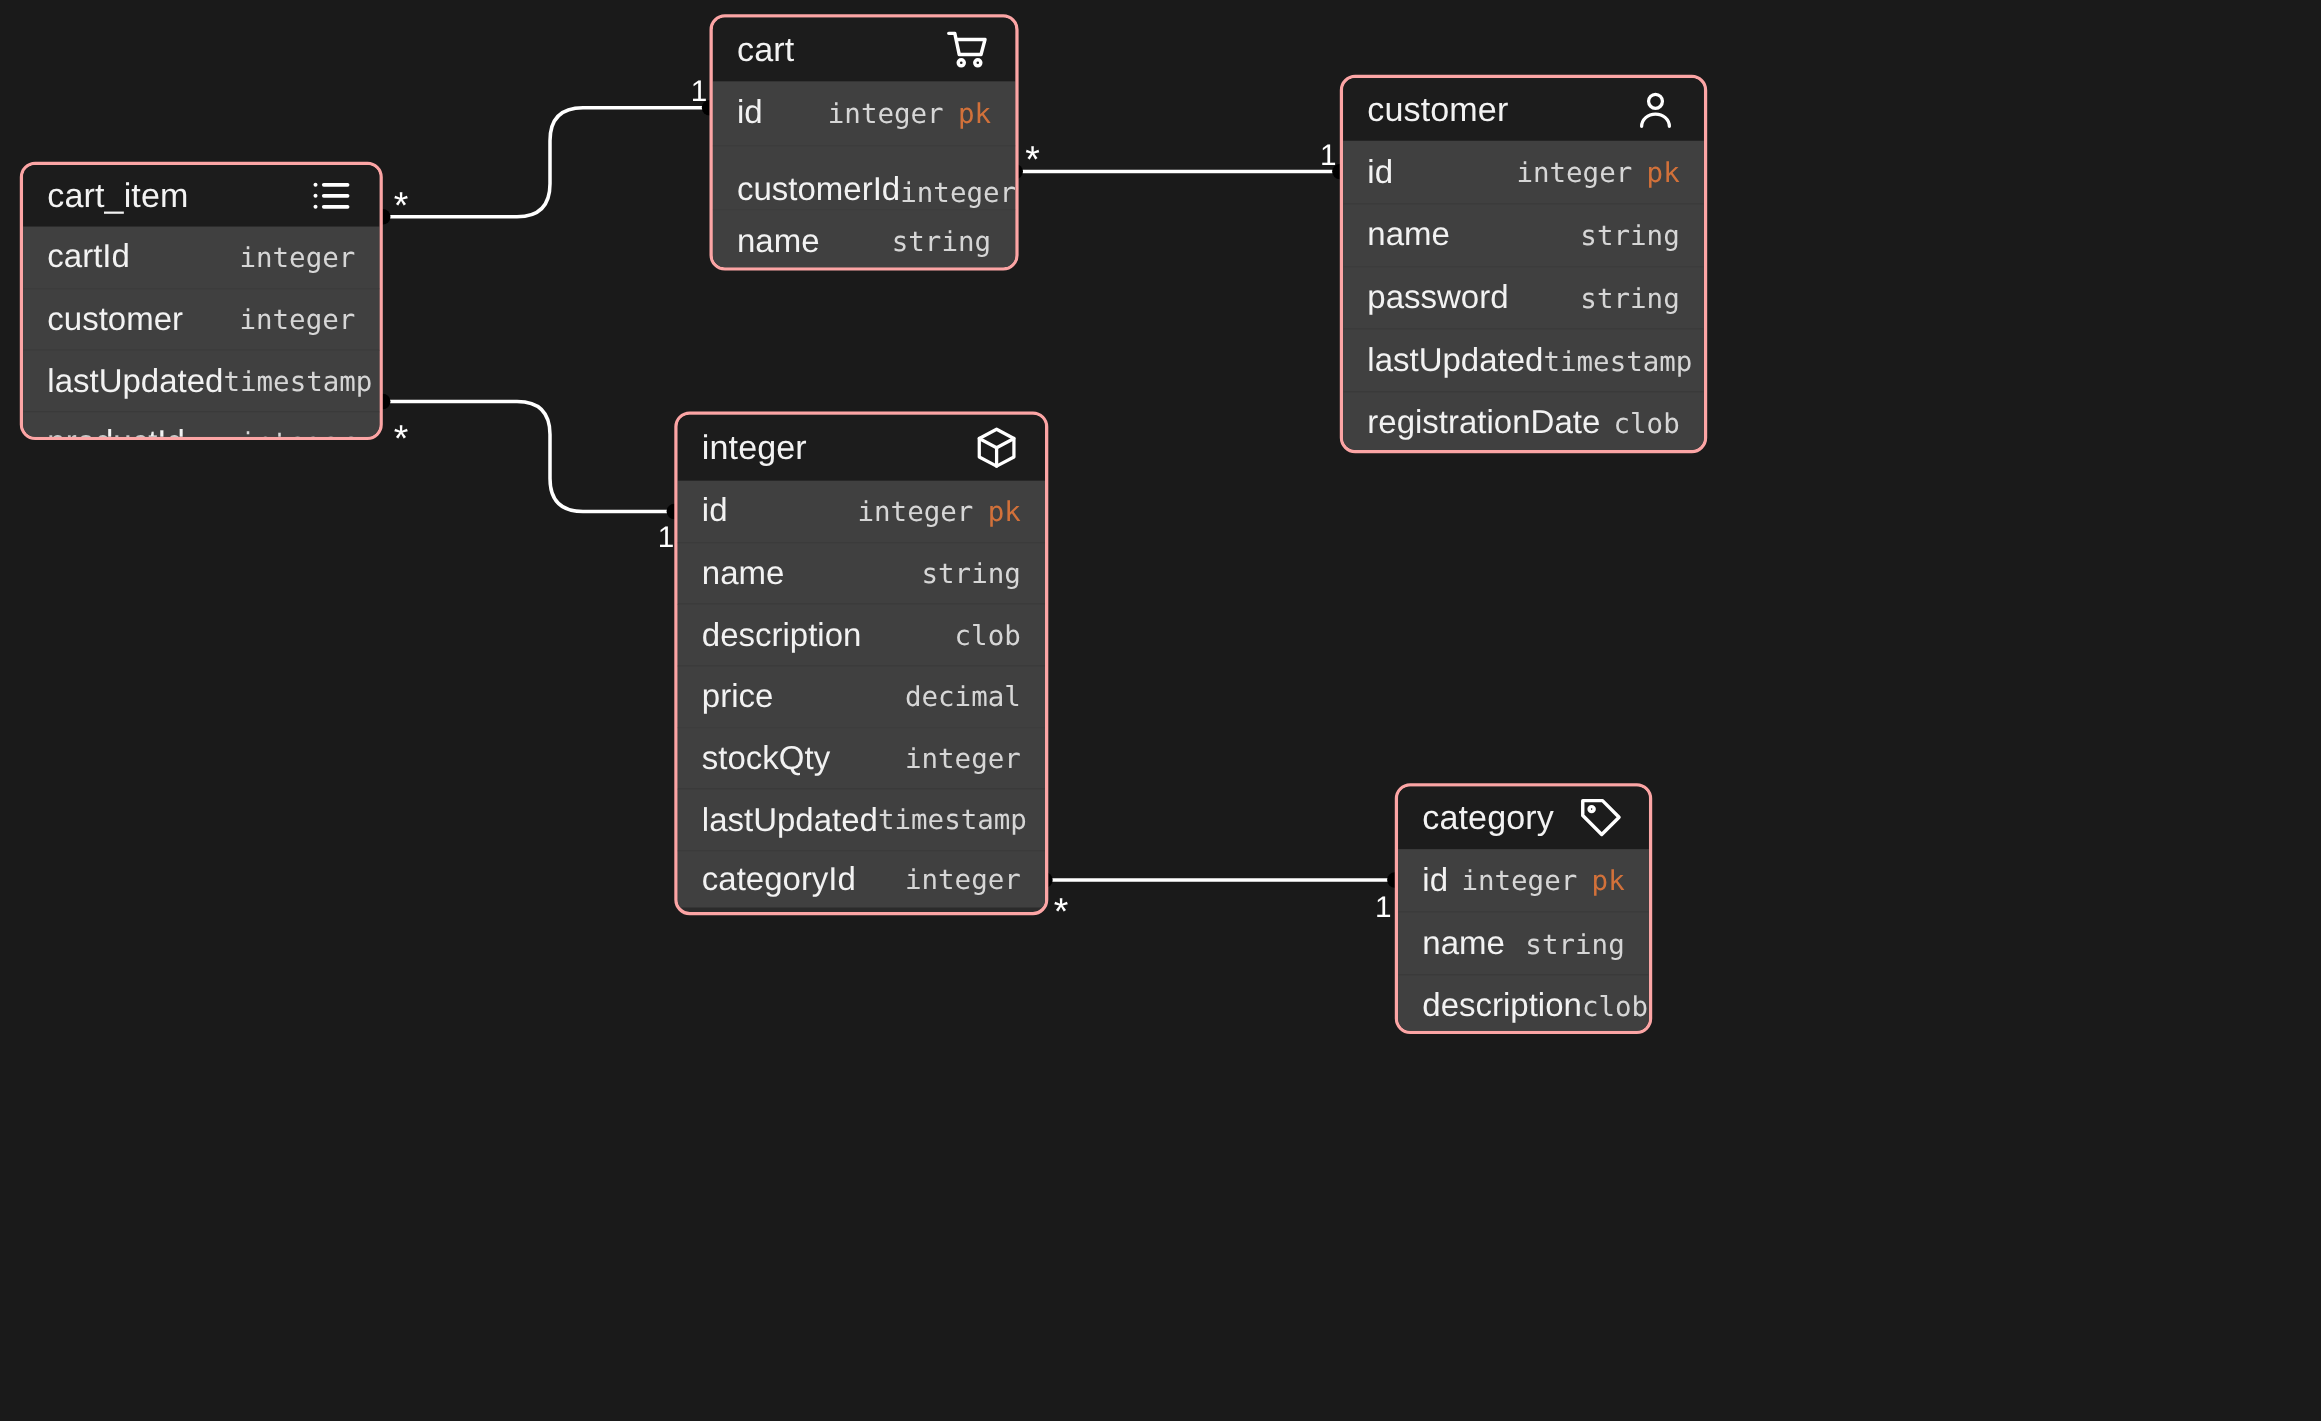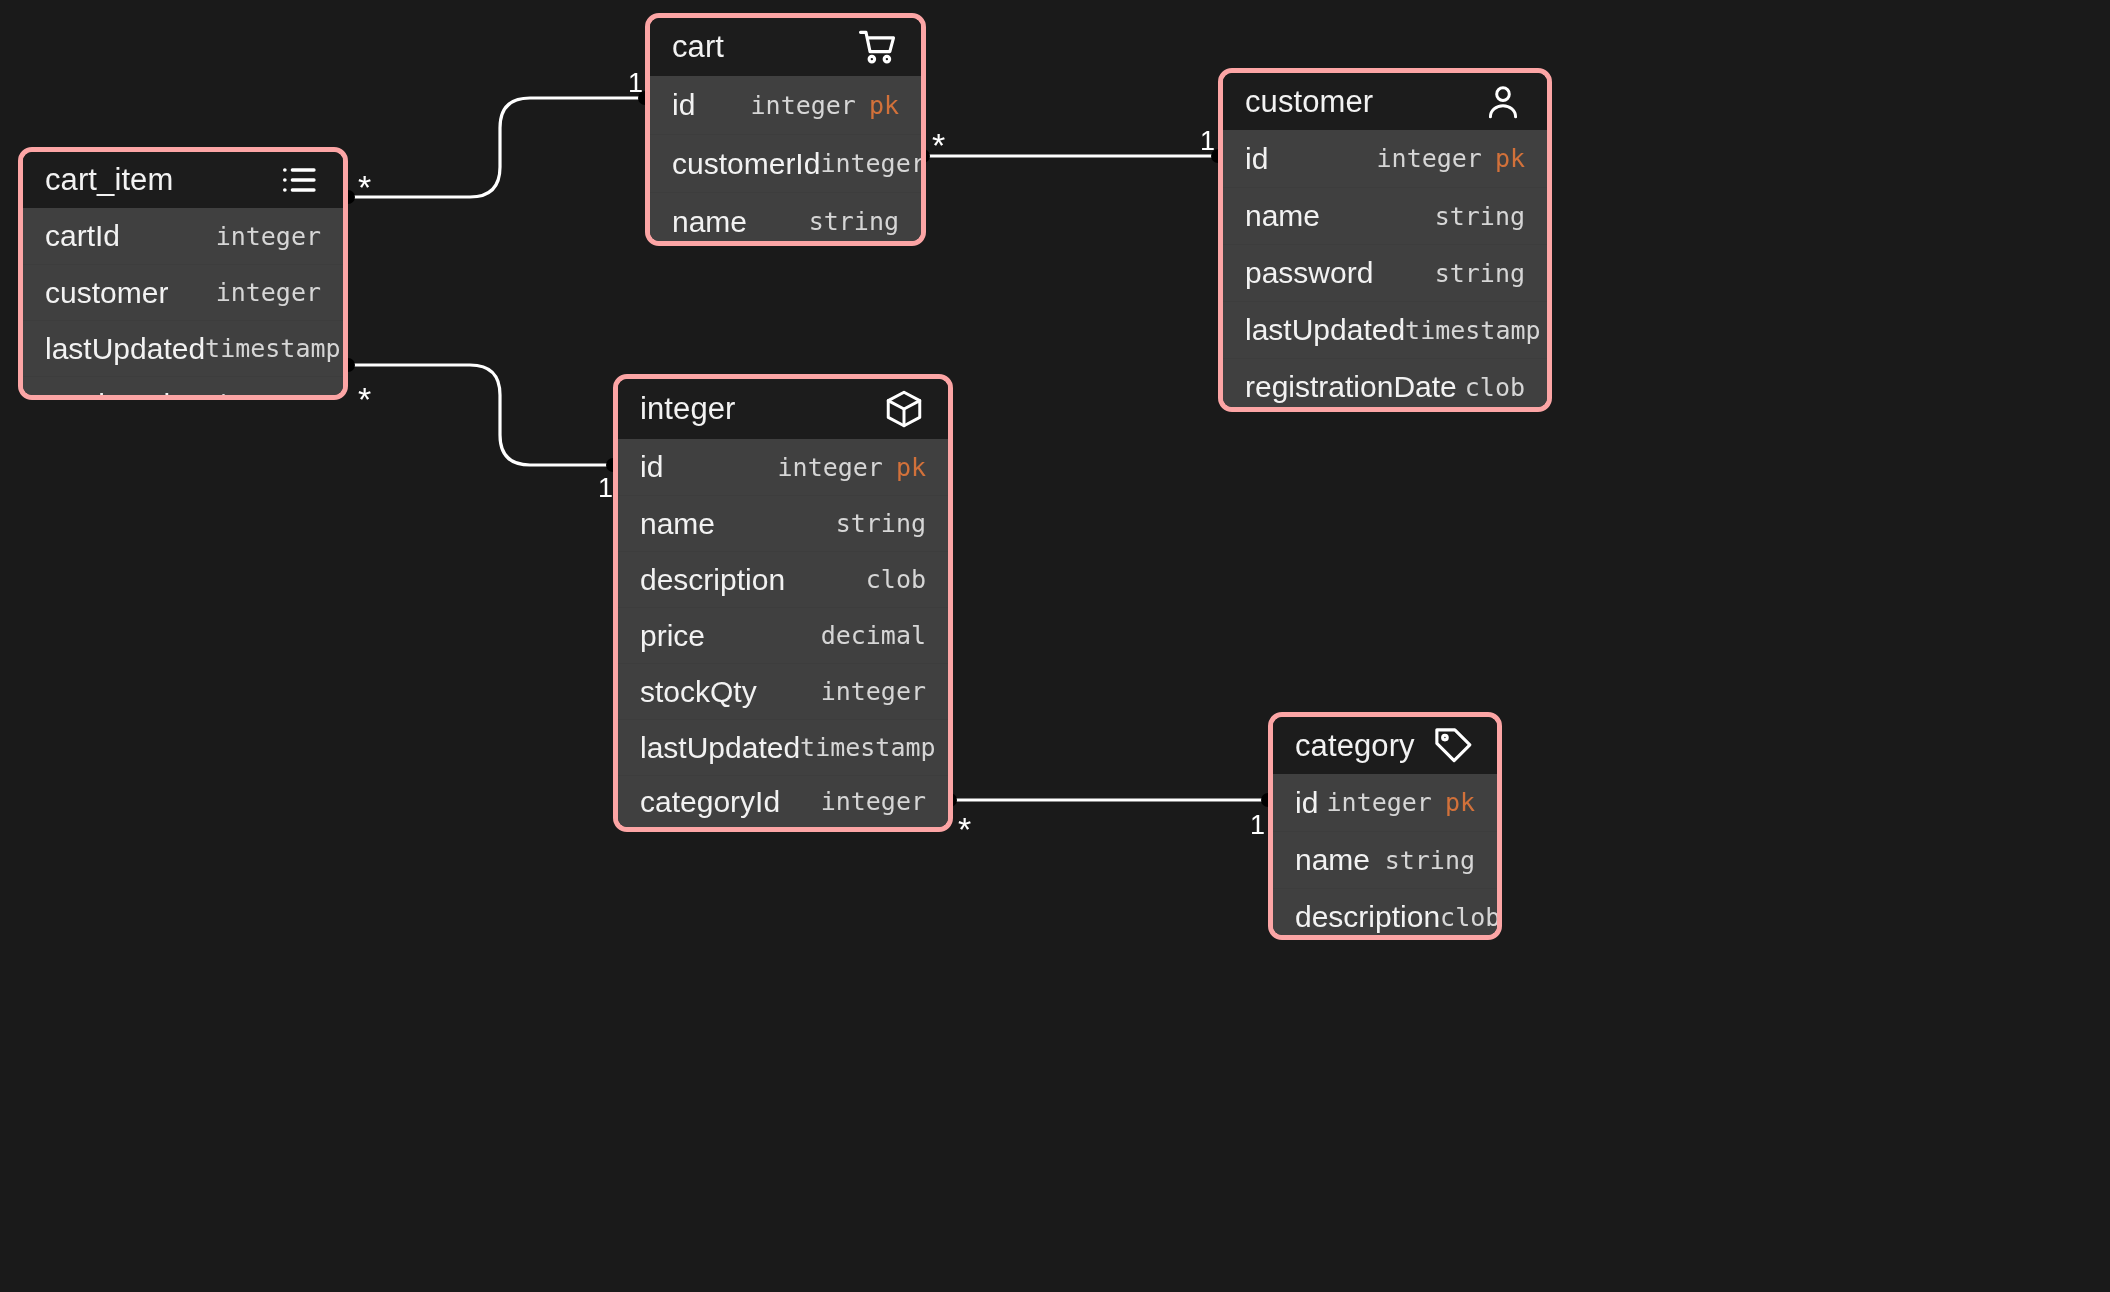--- a/index.html
+++ b/index.html
@@ -29,21 +29,21 @@
     stroke-linecap: round;
     stroke-linejoin: round;
   }
   .conn-dot {
     fill: #000000;
     stroke: none;
   }
   .card {
     position: absolute;
     box-sizing: border-box;
-    border: 5px solid #fca5a5;
+    border: 3px solid #fca5a5;
     border-radius: 14px;
     background: #2b2b2b;
     overflow: hidden;
     z-index: 5;
   }
   .card-header {
     display: flex;
     align-items: center;
     justify-content: space-between;
     background: #1c1c1c;
@@ -180,21 +180,21 @@
         </span>
       </div>
       <div class="rows">
         <div class="row" style="height: 58px;">
           <span class="row-name">id</span>
           <span class="row-right">
             <span class="row-type">integer</span>
             <span class="row-pk">pk</span>
           </span>
         </div>
-        <div class="row" style="height: 58px;">
+        <div class="row" style="height: 58px; align-items: flex-end;">
           <span class="row-name">customerId</span>
           <span class="row-right">
             <span class="row-type">integer</span>
           </span>
         </div>
         <div class="row" style="height: 58px;">
           <span class="row-name">name</span>
           <span class="row-right">
             <span class="row-type">string</span>
           </span>

